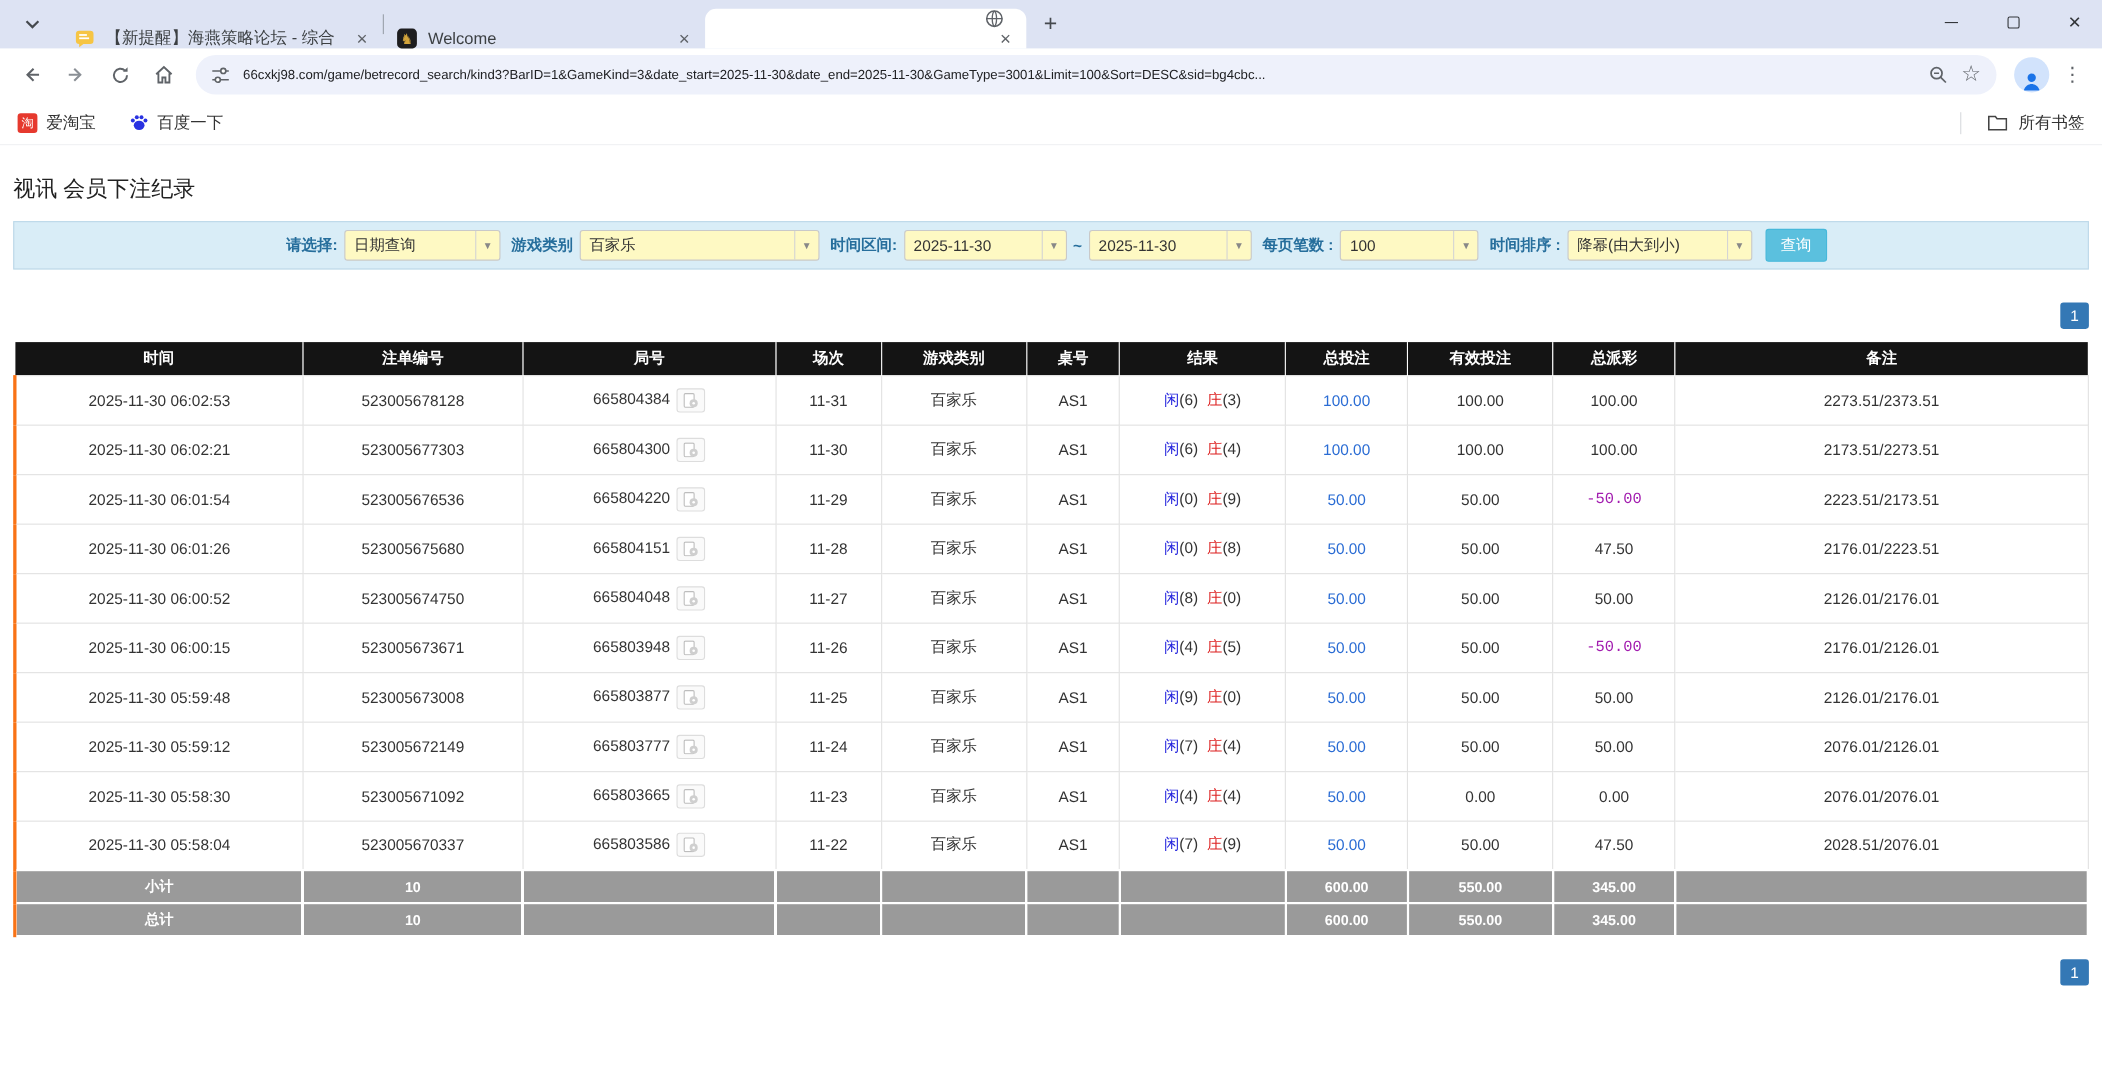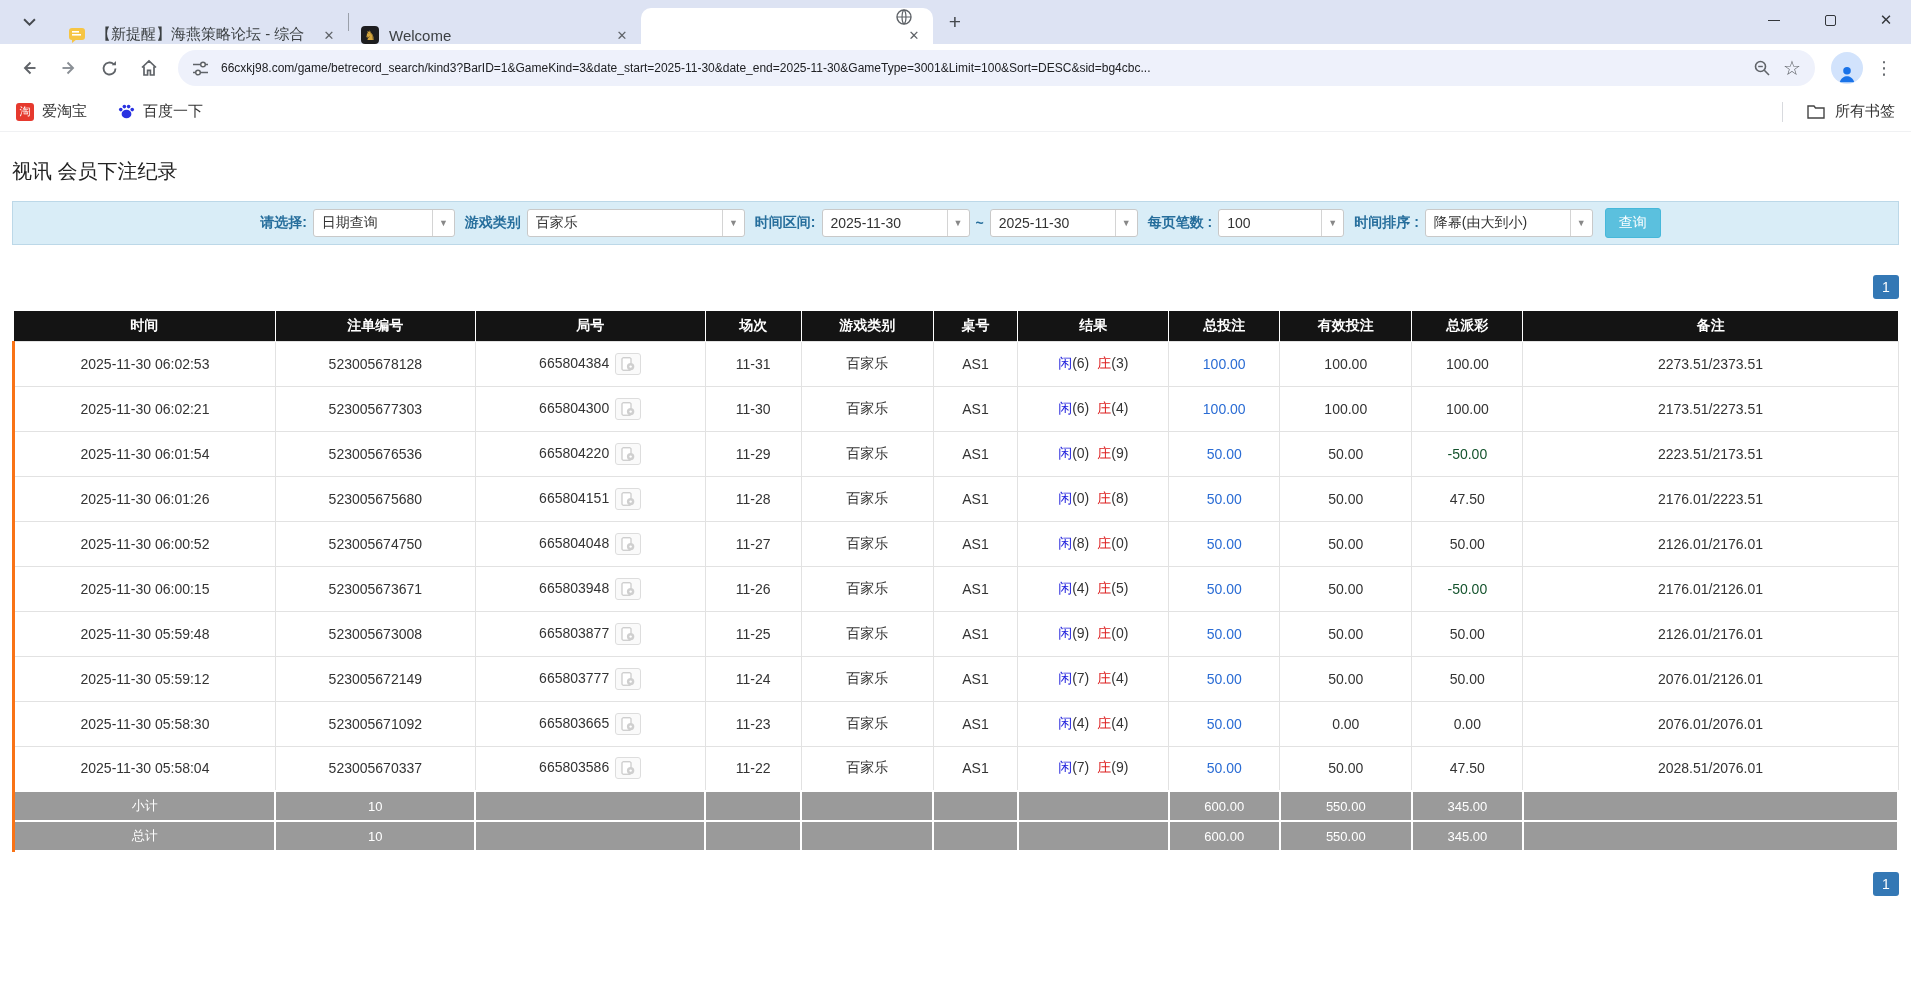--- a/index.html
+++ b/index.html
@@ -49,21 +49,21 @@
   .bm-right { margin-left:auto; display:flex; align-items:center; gap:10px; cursor:pointer; }
   .bm-sep { width:1px; height:20px; background:#d8dade; margin-right:14px; }
 
   
   .page { padding:0 12px; }
   .page-title { font-size:20px; font-weight:400; color:#222; margin:26px 0 16px; }
 
   .filter-bar { background:#d9edf7; border:1px solid #bcd8e8; height:44px;
     display:flex; align-items:center; padding:0 20px; font-size:14px;justify-content:center; }
   .f-label { color:#266e9c; font-weight:bold; margin:0 6px 0 10px; white-space:nowrap; }
-  .select { background:#ffffff; border:1px solid #c9c9c9; border-radius:3px; height:28px;
+  .select { background:#fef9c3; border:1px solid #c9c9c9; border-radius:3px; height:28px;
     display:flex; align-items:center; color:#333; cursor:pointer; }
   .select .sel-val { padding:0 8px; flex:1; white-space:nowrap; }
   .select .sel-arrow { width:22px; height:100%; border-left:1px solid #d4d4d4; color:#888;
     display:flex; align-items:center; justify-content:center; font-size:9px; }
   .tilde { margin:0 6px; color:#266e9c; font-weight:bold; }
   .query-btn { background:#5bc0de; color:#fff; border:1px solid #46b8da; border-radius:3px;
     height:30px; padding:0 13px; font-size:14px; margin-left:12px; cursor:pointer; }
 
   .info-bar { margin-top:26px; background:#dff0d8; border:1px solid #d6e9c6; height:34px;
     display:flex; align-items:center; justify-content:space-between; padding:0 12px; }
@@ -82,23 +82,23 @@
   .bet-table thead th:last-child { border-right:none; }
   .bet-table tbody td { height:45px; border:1px solid #e2e2e2; font-size:14px; color:#333;
     background:#fff; overflow:hidden; white-space:nowrap; }
   .bet-table tbody tr td:first-child { border-left:3px solid #f97316; }
   .round-icon { display:inline-flex; align-items:center; justify-content:center; width:26px; height:22px;
     background:#fafafa; border:1px solid #ddd; border-radius:3px; margin-left:6px; vertical-align:middle; cursor:pointer; }
   .res-xian { color:#2222dd; }
   .res-zhuang { color:#dd2222; margin-left:8px; }
   .res-pts { color:#333; }
   .bet-link { color:#2a6cd4; text-decoration:none; cursor:pointer; }
-  .payout.neg { color:#14532d; }
+  .payout.neg { color:#a21caf;font-family:Liberation Mono, monospace; }
   .bet-table .foot td { background:#9a9a9a; color:#fff; font-size:13px; height:30px;
-    border:2px solid #fff; font-weight:normal; }
+    border:2px solid #fff; font-weight:bold; }
 </style>
 </head>
 <body>
 
 <div class="tabstrip">
   <div class="tab-search">
     <svg width="13" height="9" viewBox="0 0 12 8">
         <path d="M1 1l5 5 5-5" stroke="#45494e" stroke-width="1.8" fill="none"></path>
       </svg>
   </div>

